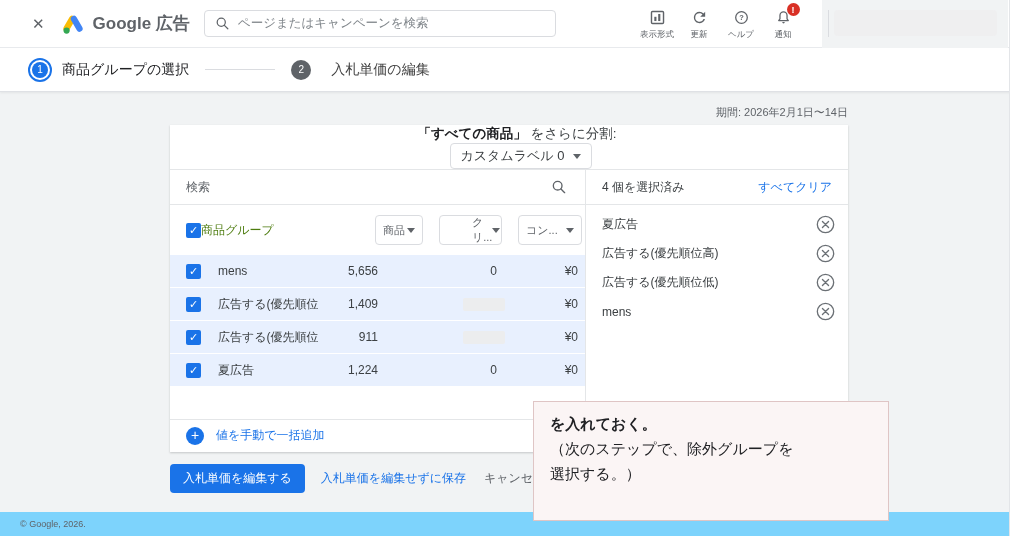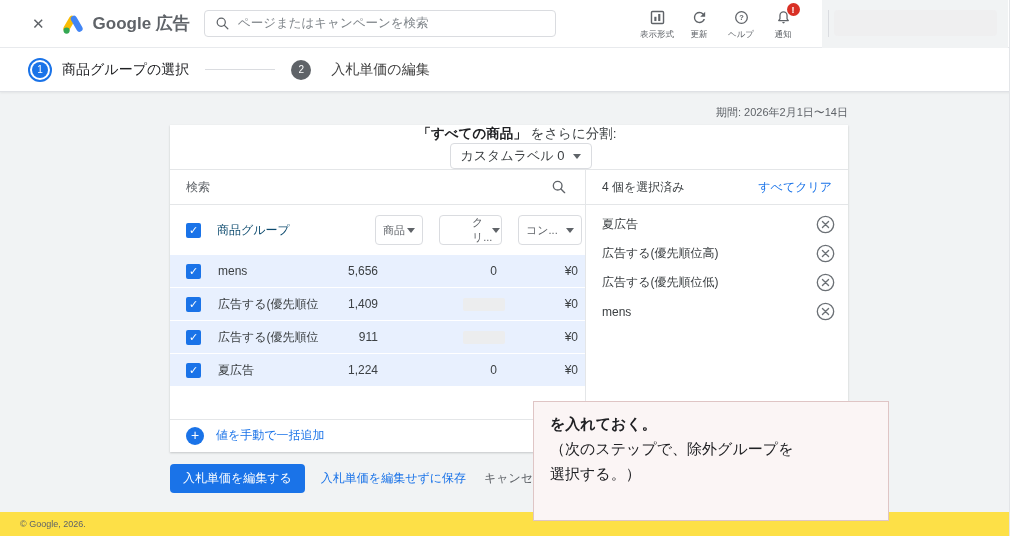--- a/index.html
+++ b/index.html
@@ -61,21 +61,21 @@
   .vdiv { width:1px; background:#e4e6e8; }
   .right-col { flex:1; }
 
   .search-row { height:35px; border-bottom:1px solid #e4e6e8; display:flex; align-items:center;
                 justify-content:space-between; padding:0 18px 0 16px; }
   .search-row .ph { font-size:12px; color:#5f6368; }
 
   .thead { height:50px; display:flex; align-items:center; padding:0 3px 0 16px; }
   .cb { width:15px; height:15px; background:#1a73e8; border-radius:2px; color:#fff; font-size:11px;
         line-height:15px; text-align:center; flex:none; cursor:pointer; }
-  .ghead-label { margin-left:16px; font-size:12px; color:#0c4a6e; }
+  .ghead-label { font-size:12px; color:#4d7c0f; }
   .chips { margin-left:auto; display:flex; gap:16px; }
   .chip { height:30px; border:1px solid #dadce0; border-radius:4px; font-size:11px; color:#5f6368;
           display:flex; align-items:center; justify-content:space-between; padding:0 7px; cursor:pointer; }
   .chip-1 { width:48px; } .chip-2 { width:63px;padding-left:32px; } .chip-3 { width:64px; }
 
   .trow { height:32px; background:#e8f0fe; margin-bottom:1px; display:grid;
           grid-template-columns:16px 1fr 60px 119px 81px; align-items:center;
           padding:0 7px 0 16px; font-size:12px; color:#3c4043; cursor:pointer; }
   .c-name { padding-left:16px; white-space:nowrap; overflow:hidden; }
   .c-num { text-align:right; }
@@ -100,21 +100,21 @@
   .btn-primary { height:29px; background:#1a73e8; color:#fff; font-size:12px; border:none;
                  border-radius:4px; padding:0 13px; display:flex; align-items:center; cursor:pointer;
                  font-family:"Liberation Sans", sans-serif; }
   .btn-link { margin-left:16px; font-size:12px; color:#1a73e8; font-weight:500; cursor:pointer; }
   .btn-cancel { margin-left:18px; font-size:12px; color:#5f6368; cursor:pointer; }
 
   .annotation { position:absolute; left:533px; top:401px; width:356px; height:120px;
                 background:#fbf5f5; border:1px solid #dfc5c5; padding:9px 16px;
                 font-size:15px; line-height:25px; color:#202124; z-index:6; }
 
-  .footerbar { position:absolute; left:0; top:512px; width:1024px; height:24px; background:#fde047;
+  .footerbar { position:absolute; left:0; top:512px; width:1024px; height:24px; background:#7dd3fc;
                display:flex; align-items:center; padding-left:20px; z-index:3; }
   .copyright { font-size:9px; color:#5f6368; }
 
   .gutter { position:absolute; left:1009px; top:0; width:15px; height:536px; background:#fff;
             border-left:1px solid #e3e5e8; z-index:7; }
 </style>
 </head>
 <body>
 
 <div class="screen">

